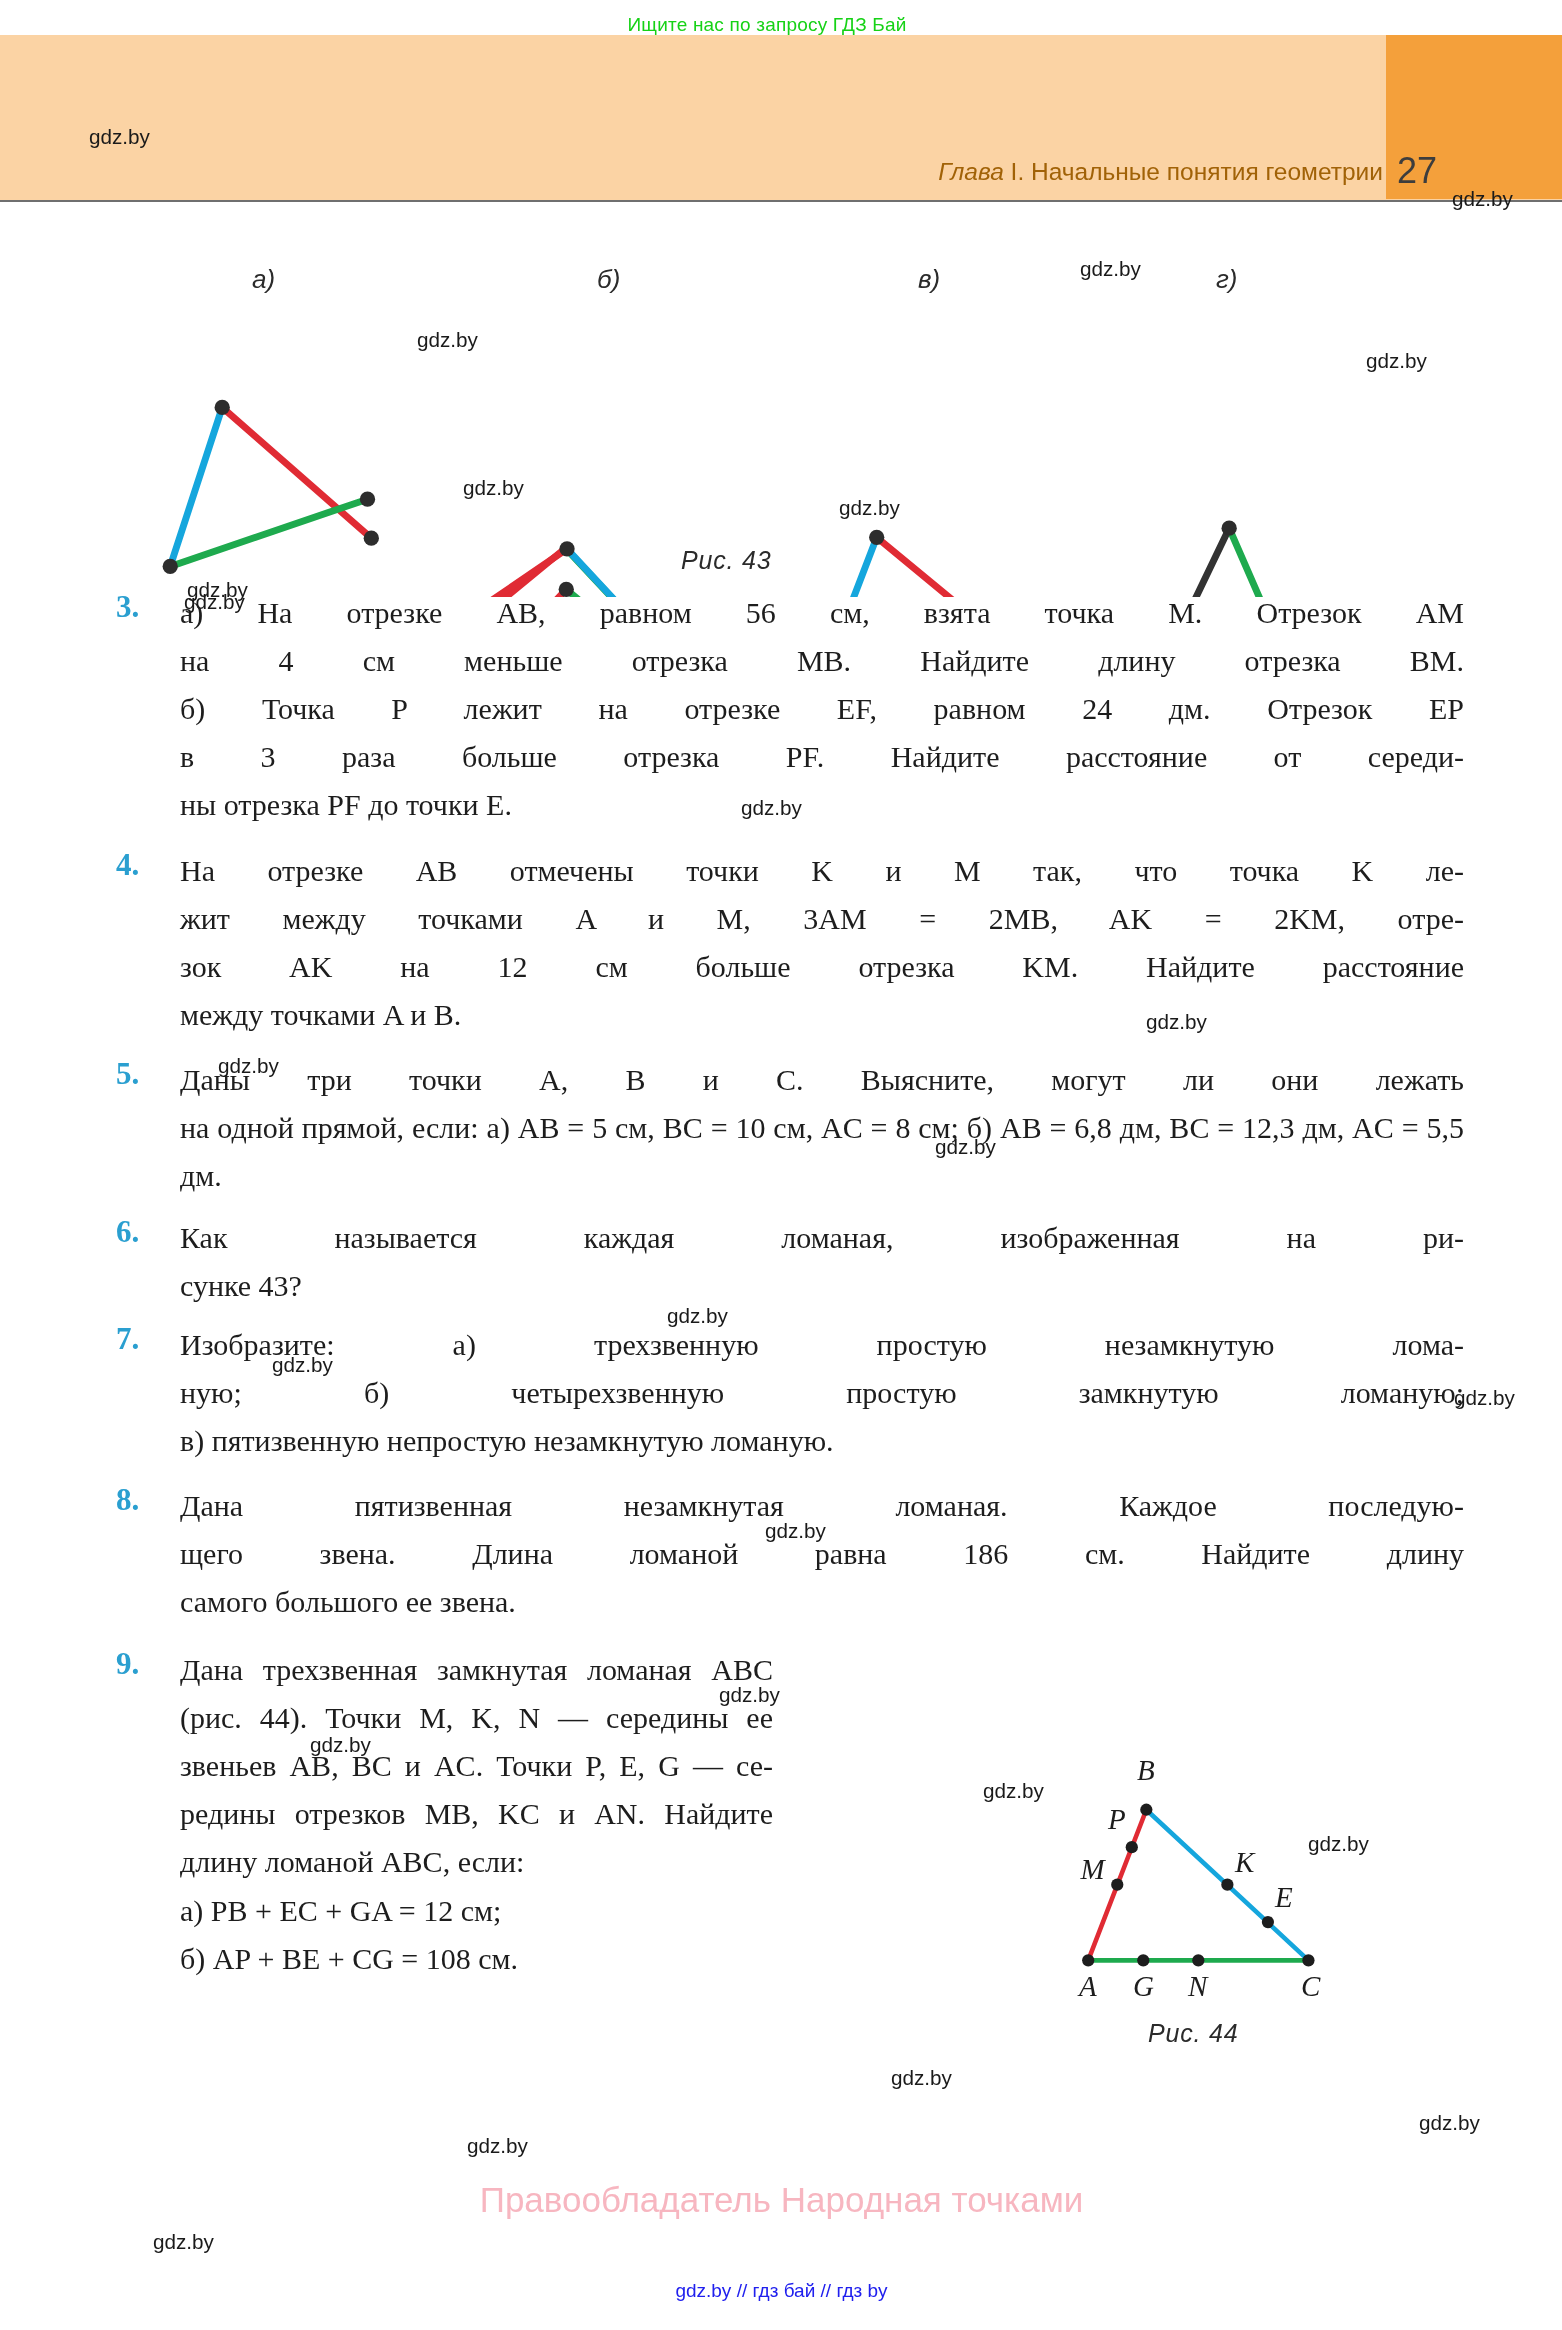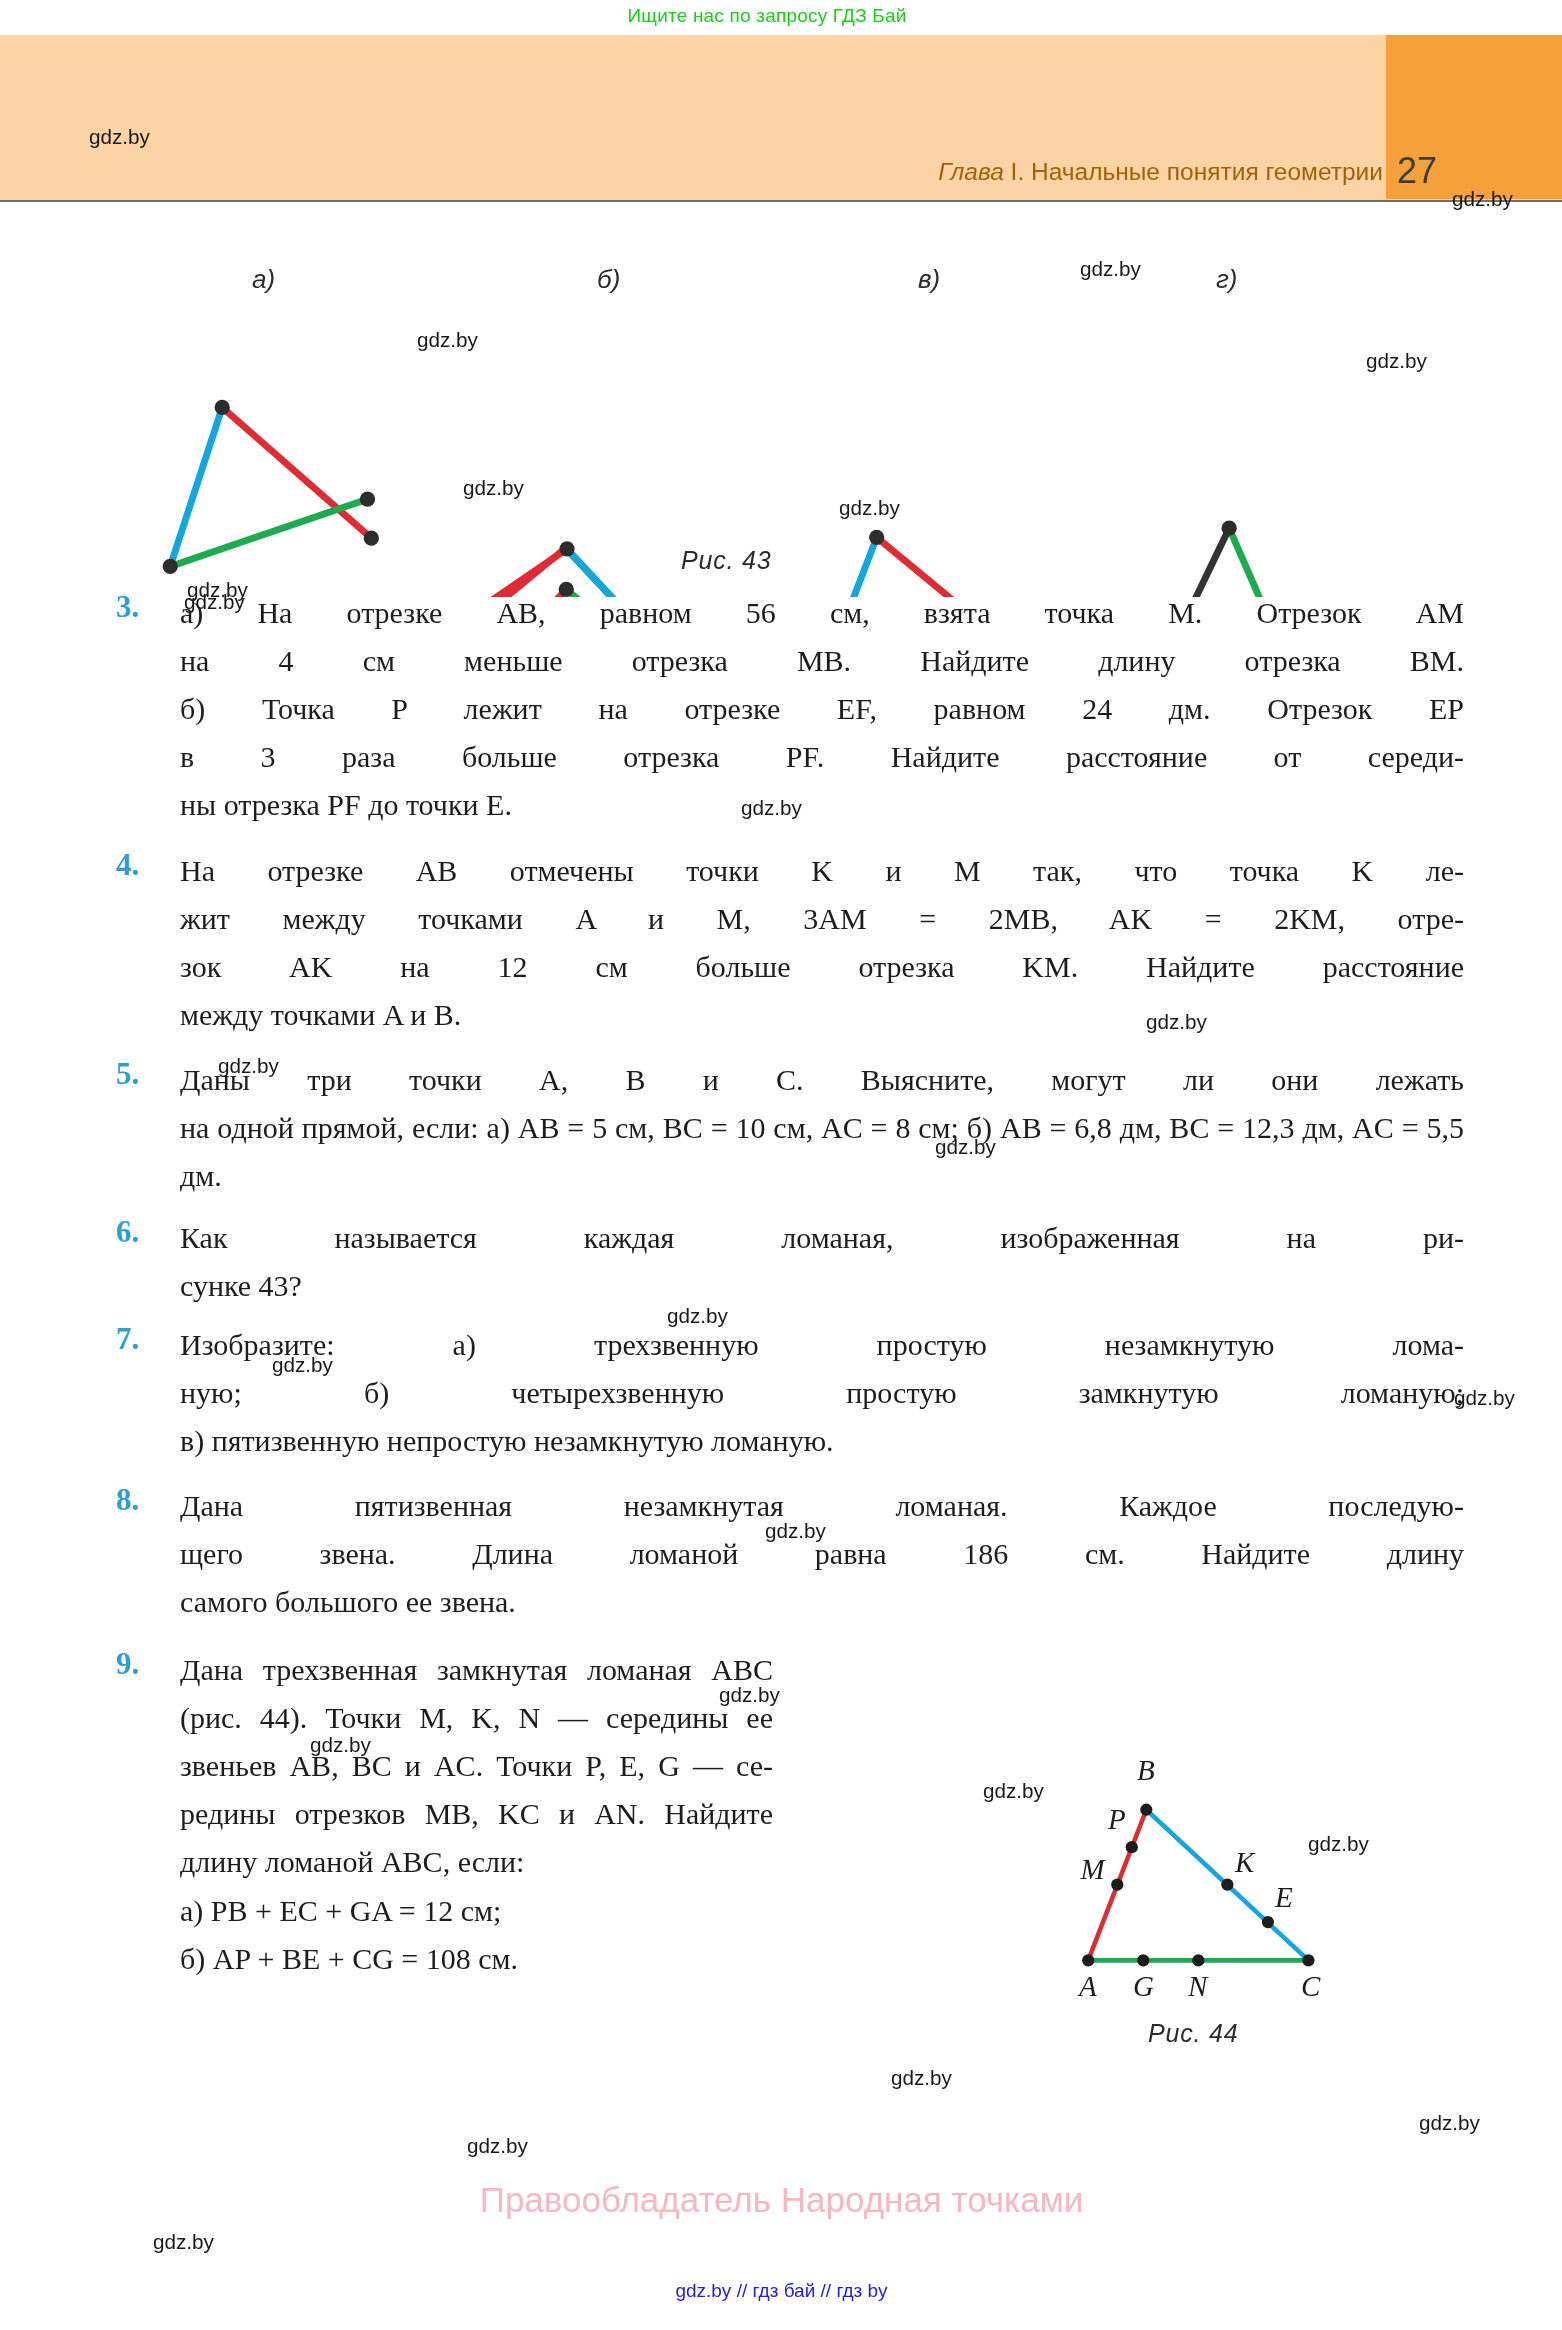--- a/index.html
+++ b/index.html
@@ -11,21 +11,21 @@
     width: 1563px;
     height: 2330px;
     position: relative;
     font-family: "Liberation Serif", serif;
     overflow: hidden;
   }
 
   
   .promo-strip {
     position: absolute;
-    top: 0; left: 0;
+    top: 9px; left: 0;
     width: 1534px;
     height: 31px;
     text-align: center;
   }
   .promo-strip span {
     font-family: "Liberation Sans", sans-serif;
     font-size: 19px;
     color: #16d216;
     line-height: 31px;
     letter-spacing: 0.2px;

